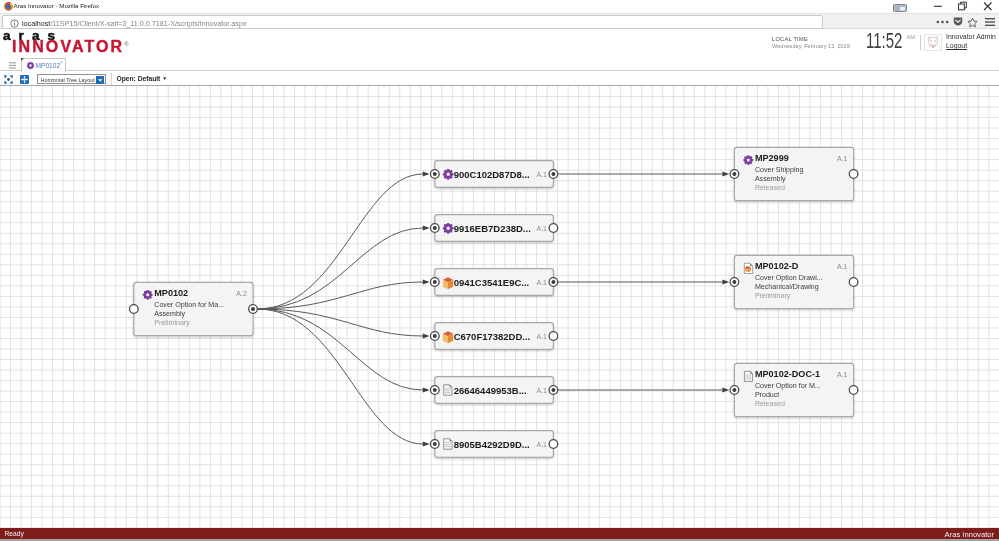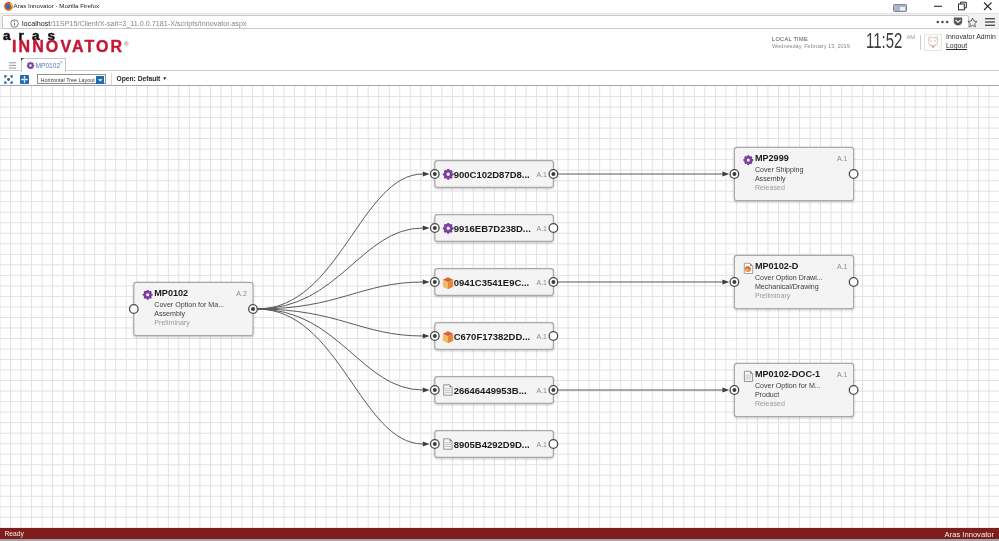--- a/index.html
+++ b/index.html
@@ -1,19 +1,19 @@
 <!DOCTYPE html>
 <html><head><meta charset="utf-8">
 <style>
 * { margin:0; padding:0; box-sizing:border-box; }
 html,body { width:999px; height:541px; overflow:hidden; font-family:"Liberation Sans",sans-serif; background:#fff; }
 #titlebar { position:absolute; left:0; top:0; width:100%; height:13px; background:#fff; }
 #titlebar .t { position:absolute; left:13.5px; top:2.2px; font-size:6.2px; color:#1a1a1a; }
 #urlrow { position:absolute; left:0; top:13px; width:100%; height:16px; background:#f1f1f2; border-top:1px solid #e3e3e5; border-bottom:1px solid #dcdcdc; }
-#urlbox { position:absolute; left:2px; top:1px; width:967px; height:13.5px; background:#fff; border:1px solid #c8c8c8; border-radius:2px; }
+#urlbox { position:absolute; left:2px; top:1px; width:821px; height:13.5px; background:#fff; border:1px solid #c8c8c8; border-radius:2px; }
 #urltext { position:absolute; left:19px; top:2.8px; font-size:7.2px; color:#858585; }
 #urltext b { color:#1c1c1c; font-weight:normal; }
 #header { position:absolute; left:0; top:29px; width:100%; height:28px; background:#fff; }
 #aras { position:absolute; left:3px; top:0.2px; font-weight:bold; font-size:13.5px; line-height:13.5px; letter-spacing:8.1px; color:#111; -webkit-text-stroke:0.5px #111; }
 #innov { position:absolute; left:12px; top:7.2px; font-weight:bold; font-size:16px; line-height:16px; letter-spacing:2.1px; color:#c41734; -webkit-text-stroke:0.4px #c41734; }
 #innov sup { font-size:6px; color:#8a8a8a; letter-spacing:0; -webkit-text-stroke:0px transparent; vertical-align:6px; }
 #lt1 { position:absolute; left:772px; top:6.9px; font-size:5.6px; color:#4c4c4c; letter-spacing:0.3px; }
 #lt2 { position:absolute; left:772px; top:13.6px; font-size:5.6px; color:#8c8c8c; }
 #clock { position:absolute; left:866px; top:1.2px; font-size:22px; line-height:22px; color:#3d3d3d; transform:scaleX(0.68); transform-origin:0 0; }
 #ampm { position:absolute; left:906.5px; top:4.6px; font-size:5.8px; color:#999; }

